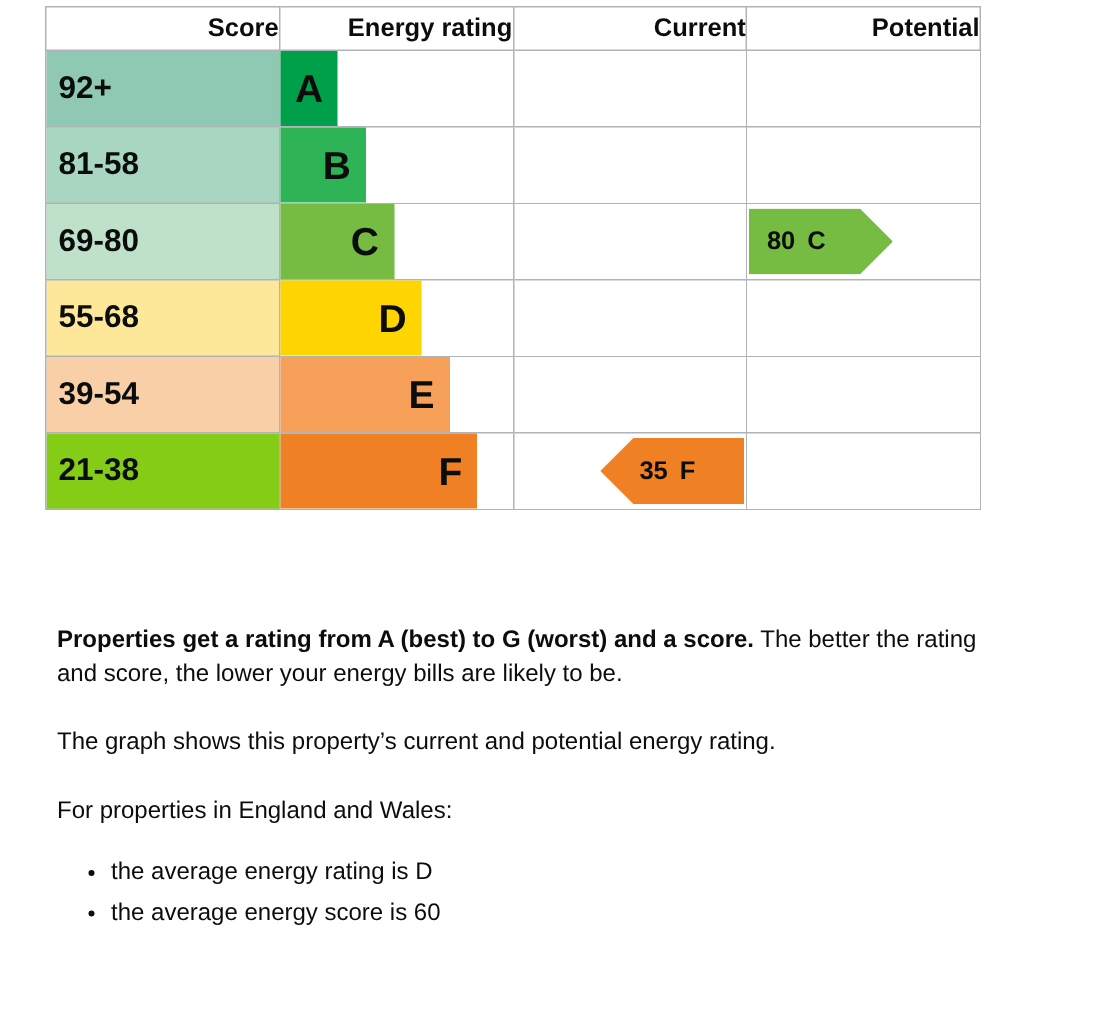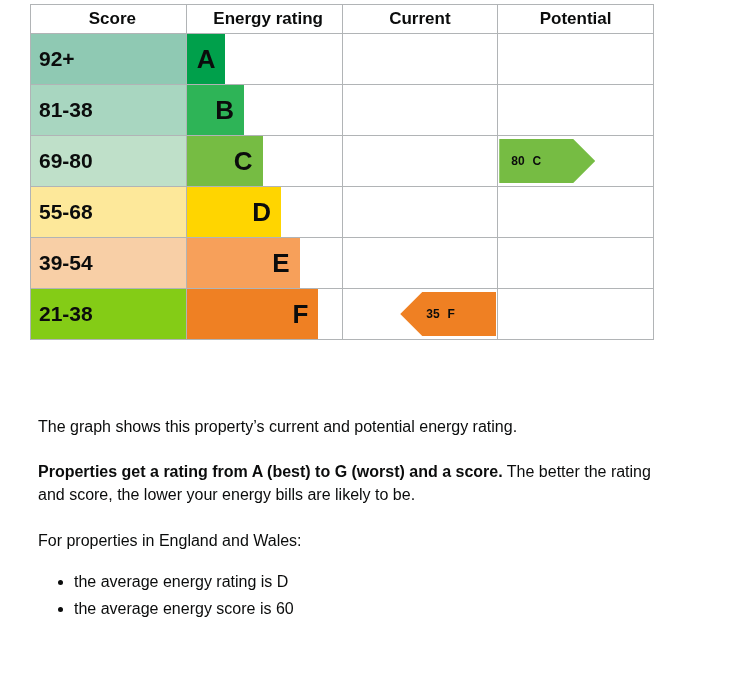--- a/index.html
+++ b/index.html
@@ -30,21 +30,21 @@
   table.epc td, table.epc th {
     border: 1px solid #b1b4b6;
     padding: 0;
     margin: 0;
   }
 
   .hdr {
     height: 28px;
     font-size: 17px;
     font-weight: bold;
-    text-align: center;
+    text-align: right;
     padding-left: 8px !important;
     vertical-align: middle;
     color: #0b0c0c;
     background: #ffffff;
   }
   .hdr.center {
     padding-left: 0 !important;
   }
 
   .score-cell {
@@ -89,21 +89,21 @@
   }
 
   
   .badge {
     position: absolute;
     top: 50%;
     transform: translateY(-50%);
     height: 44px;
     display: flex;
     align-items: center;
-    font-size: 12px;
+    font-size: 17px;
     font-weight: bold;
     color: #0b0c0c;
     box-sizing: border-box;
     white-space: nowrap;
   }
   .badge .num { margin-right: 8px; }
 
   .badge.left-arrow {
     right: 1px;
     padding-left: 26px;
@@ -155,21 +155,21 @@
       <td class="bar-cell">
         <div class="bar" style="width:25%;background:#00a04b">
           <span>A</span>
         </div>
       </td>
       <td class="cur-cell"></td>
       <td class="pot-cell"></td>
     </tr>
 
     <tr>
-      <td class="score-cell" style="background:#a8d6c0">81-38</td>
+      <td class="score-cell" style="background:#a8d6c0">81-58</td>
       <td class="bar-cell">
         <div class="bar" style="width:37%;background:#2eb457">
           <span>B</span>
         </div>
       </td>
       <td class="cur-cell"></td>
       <td class="pot-cell"></td>
     </tr>
 
     <tr>
@@ -224,22 +224,22 @@
         </div>
       </td>
       <td class="pot-cell"></td>
     </tr>
 
   </tbody>
     </table>
 </div>
 
 <div class="prose">
-  <p>The graph shows this property’s current and potential energy rating.</p>
   <p>
     <strong>Properties get a rating from A (best) to G (worst) and a score.</strong><span> The better the rating and score, the lower your energy bills are likely to be.</span>
   </p>
+  <p>The graph shows this property’s current and potential energy rating.</p>
   <p class="tight">For properties in England and Wales:</p>
   <ul>
     <li>the average energy rating is D</li>
     <li>the average energy score is 60</li>
   </ul>
 </div>
 
 </body></html>

